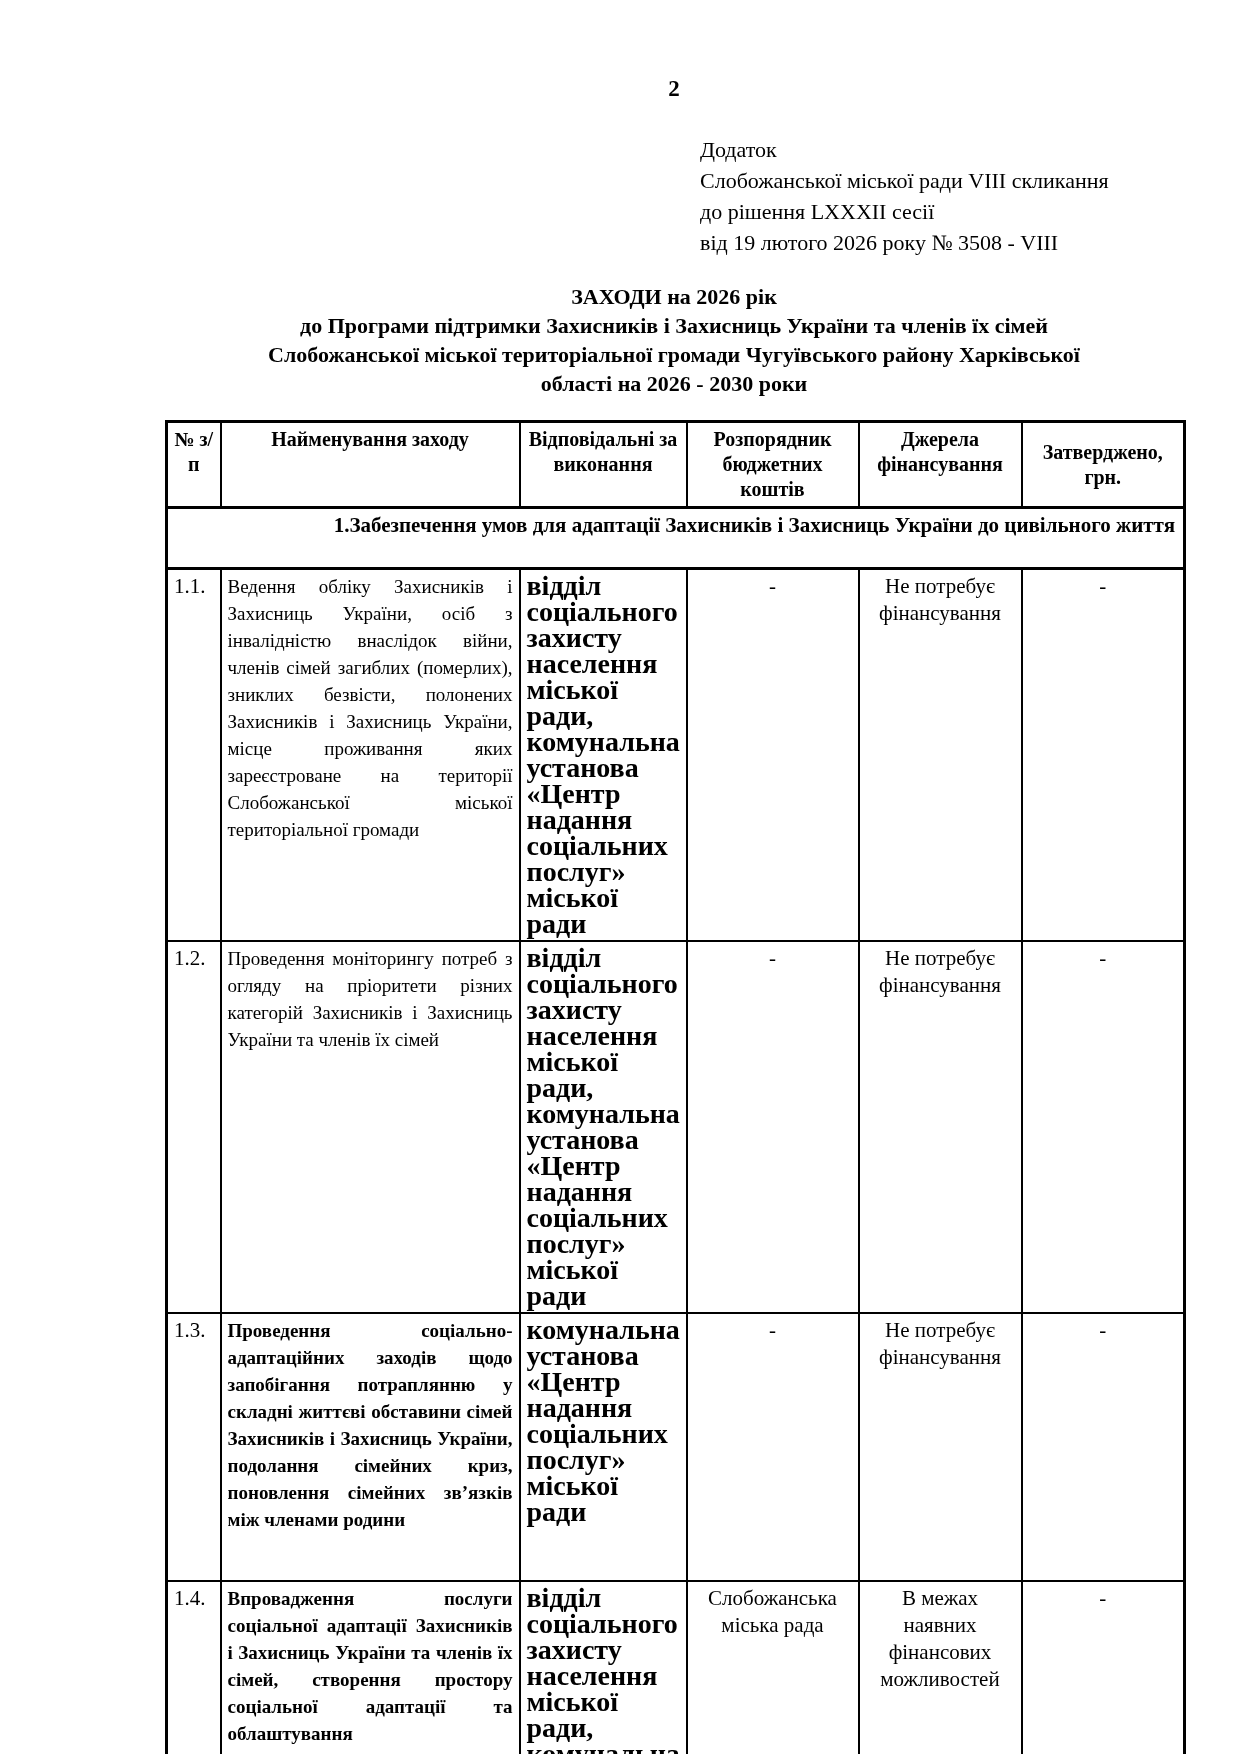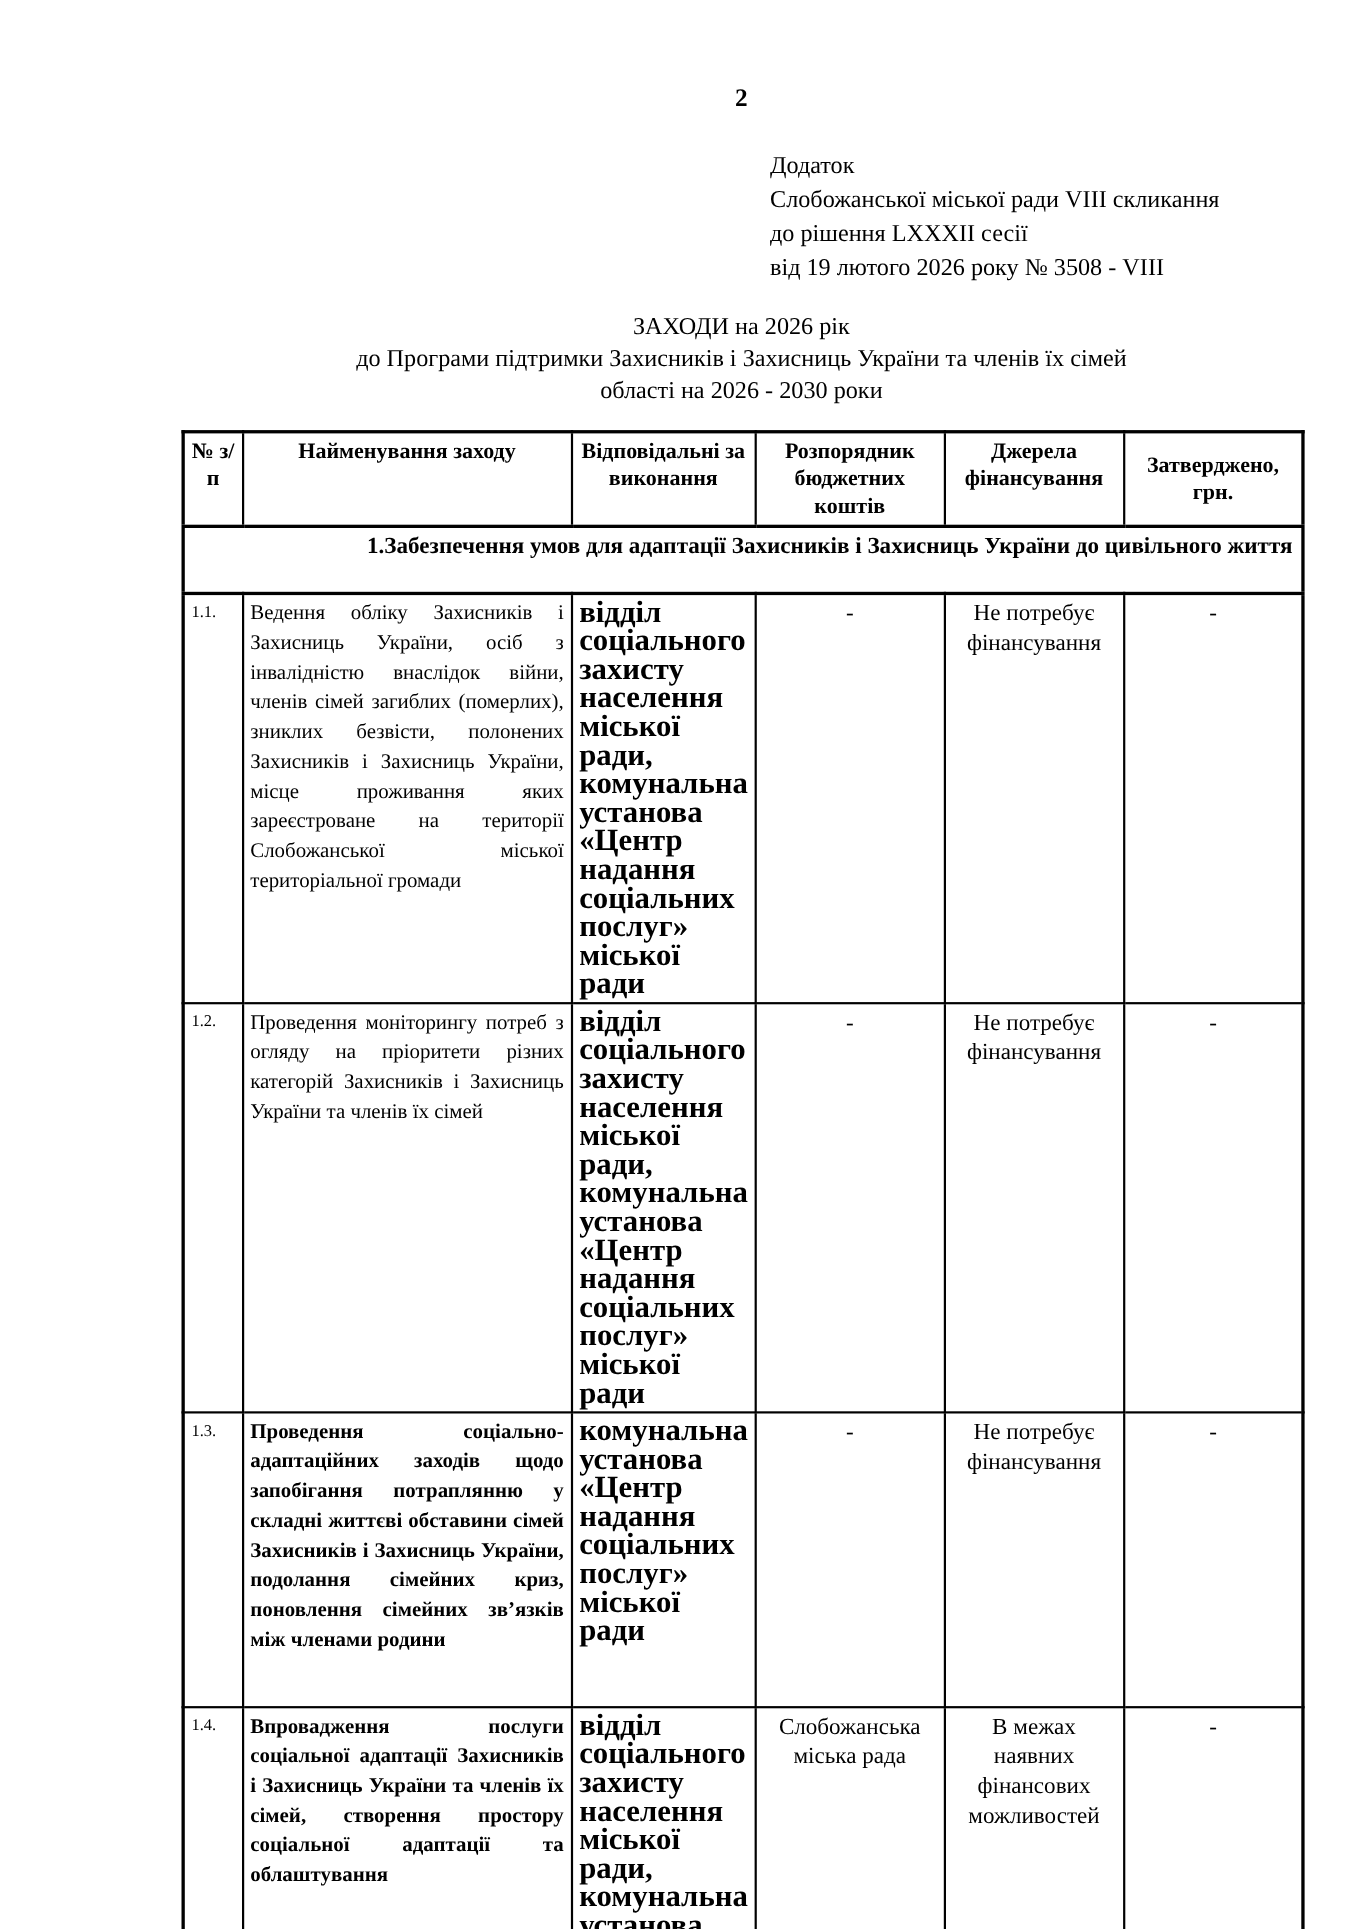--- a/index.html
+++ b/index.html
@@ -25,21 +25,21 @@
   }
   .annex {
     margin: 32px 0 0 700px;
     font-size: 22px;
     line-height: 31px;
   }
   .doc-title {
     width: 1018px;
     margin: 24px 0 0 165px;
     text-align: center;
-    font-weight: normal;
+    font-weight: bold;
     font-size: 22px;
     line-height: 29px;
   }
   table.measures {
     width: 1018px;
     margin: 22px 0 0 165px;
     border-collapse: collapse;
     table-layout: fixed;
     border: 3px solid #000;
   }
@@ -68,21 +68,21 @@
   tr.section-row td {
     font-weight: bold;
     font-size: 21px;
     line-height: 29px;
     text-align: right;
     height: 54px;
     border-bottom: 3px solid #000;
     padding: 2px 8px;
   }
   td.num {
-    font-size: 15px;
+    font-size: 21px;
     line-height: 27px;
     padding-left: 7px;
     padding-right: 2px;
   }
   td.measure {
     font-size: 19px;
     line-height: 27px;
     text-align: justify;
     padding: 2px 8px;
   }
@@ -115,20 +115,21 @@
   <div class="annex">
     <div>Додаток</div>
     <div>Слобожанської міської ради VIII скликання</div>
     <div>до рішення LXXXII сесії</div>
     <div>від 19 лютого 2026 року № 3508 - VIII</div>
   </div>
 
   <div class="doc-title">
     <div>ЗАХОДИ на 2026 рік</div>
     <div>до Програми підтримки Захисників і Захисниць України та членів їх сімей</div>
+    <div>Слобожанської міської територіальної громади Чугуївського району Харківської</div>
     <div>області на 2026 - 2030 роки</div>
   </div>
 
   <table class="measures">
     <colgroup>
       <col class="c1">
         <col class="c2">
         <col class="c3">
         <col class="c4">
         <col class="c5">

